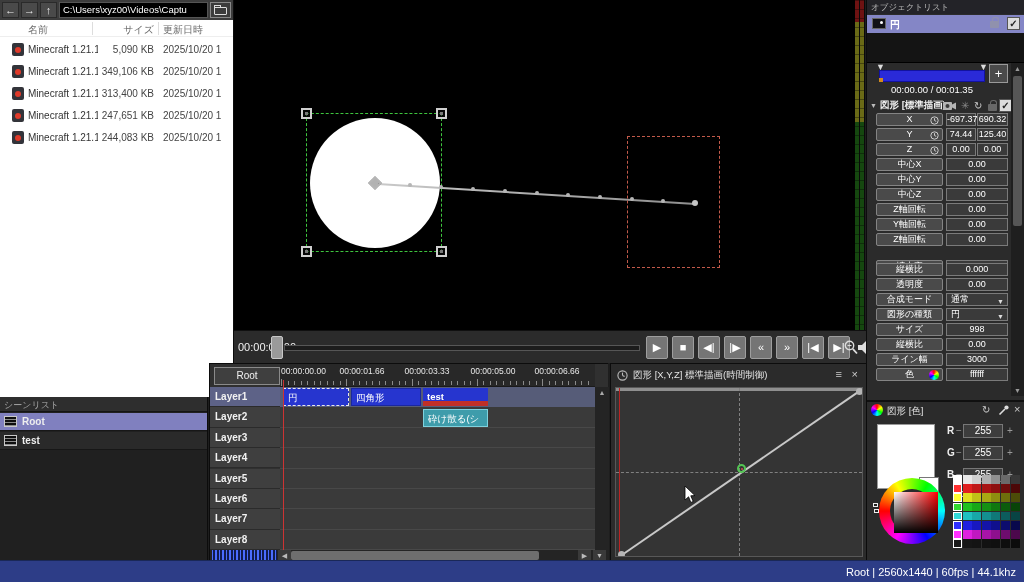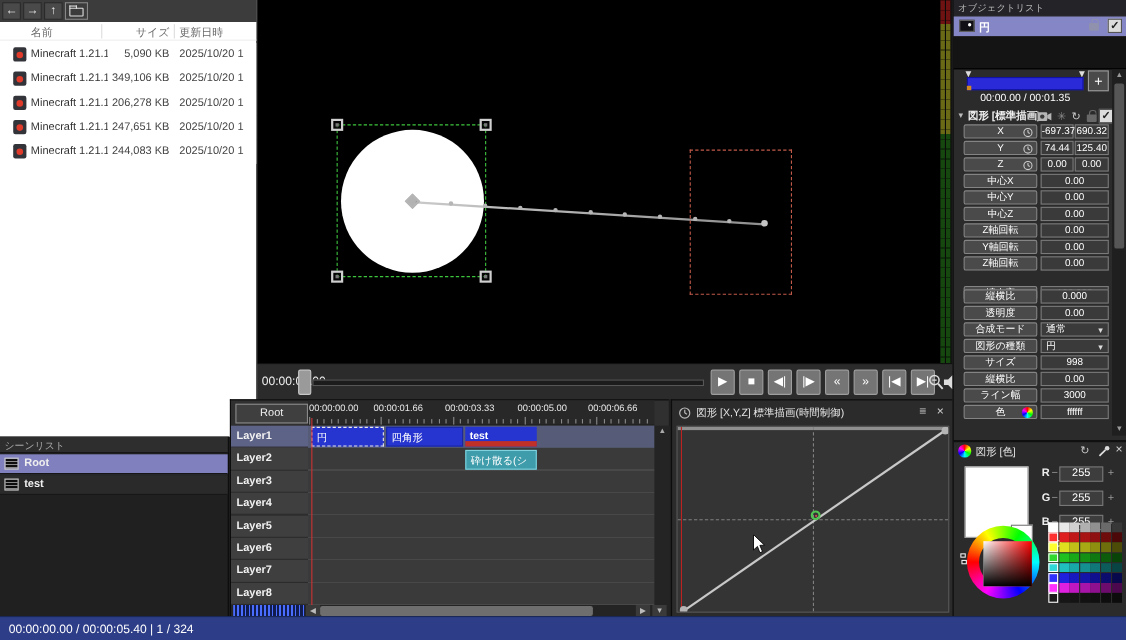--- a/index.html
+++ b/index.html
@@ -161,20 +161,21 @@
 </head>
 <body>
 
 <div class="app">
 
   <div class="abs" id="explorer">
     <div class="ex-toolbar">
       <div class="navbtn"><span>←</span></div>
       <div class="navbtn"><span>→</span></div>
       <div class="navbtn"><span>↑</span></div>
+      <div class="ex-path">C:\Users\xyz00\Videos\Captu</div>
       <div class="folderbtn">
           <span class="ico-folder"></span>
         </div>
     </div>
     <div class="ex-head">
       <span class="c-name">名前</span>
       <span class="c-size">サイズ</span>
       <span class="c-date">更新日時</span>
       <span class="ex-sep" style="left:92px"></span>
       <span class="ex-sep" style="left:158px"></span>
@@ -187,21 +188,21 @@
     </div>
     <div class="ex-row" style="top:61px">
       <span class="ico-file"></span>
       <span class="f-name">Minecraft 1.21.10 - ...</span>
       <span class="f-size">349,106 KB</span>
       <span class="f-date">2025/10/20 1</span>
     </div>
     <div class="ex-row" style="top:83px">
       <span class="ico-file"></span>
       <span class="f-name">Minecraft 1.21.10 - ...</span>
-      <span class="f-size">206,278 KB</span>
+      <span class="f-size">313,400 KB</span>
       <span class="f-date">2025/10/20 1</span>
     </div>
     <div class="ex-row" style="top:105px">
       <span class="ico-file"></span>
       <span class="f-name">Minecraft 1.21.10 - ...</span>
       <span class="f-size">247,651 KB</span>
       <span class="f-date">2025/10/20 1</span>
     </div>
     <div class="ex-row" style="top:127px">
       <span class="ico-file"></span>
@@ -605,16 +606,16 @@
         <div class="pal-cell" style="background: rgb(22, 22, 22);"></div>
         <div class="pal-cell" style="background: rgb(20, 20, 20);"></div>
         <div class="pal-cell" style="background: rgb(18, 18, 18);"></div>
         <div class="pal-cell" style="background: rgb(16, 16, 16);"></div>
         <div class="pal-cell" style="background: rgb(14, 14, 14);"></div>
         <div class="pal-cell" style="background: rgb(12, 12, 12);"></div>
       </div>
   </div>
 
   <div class="abs" id="status">
-    <span class="l">00:00:00.00 / 00:00:05.40   |   1 / 324</span>
+    <span class="r">Root  |  2560x1440  |  60fps  |  44.1khz</span>
   </div>
 
 </div>
 
 </body></html>

